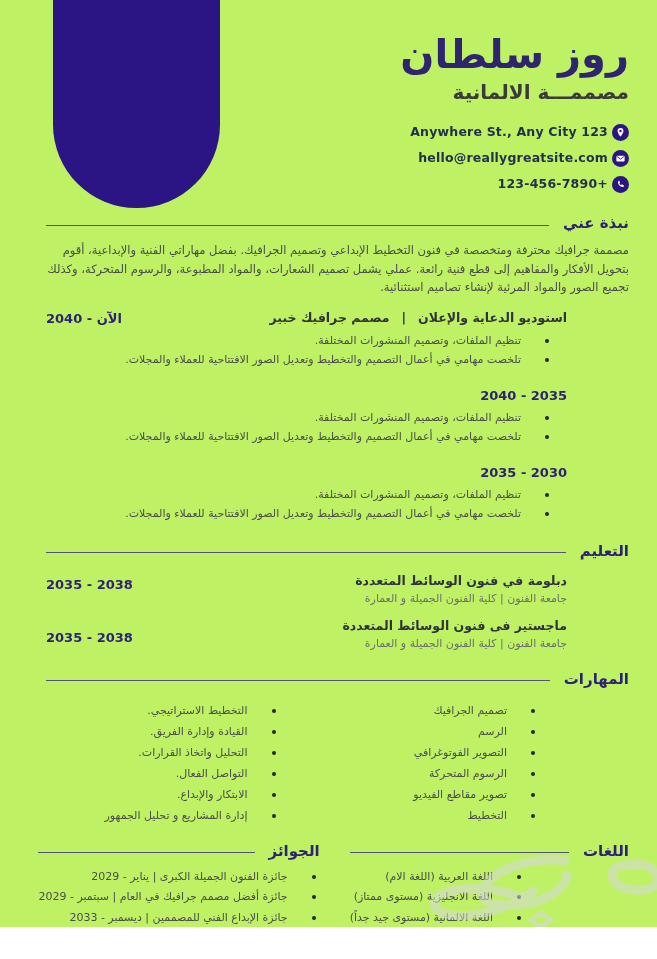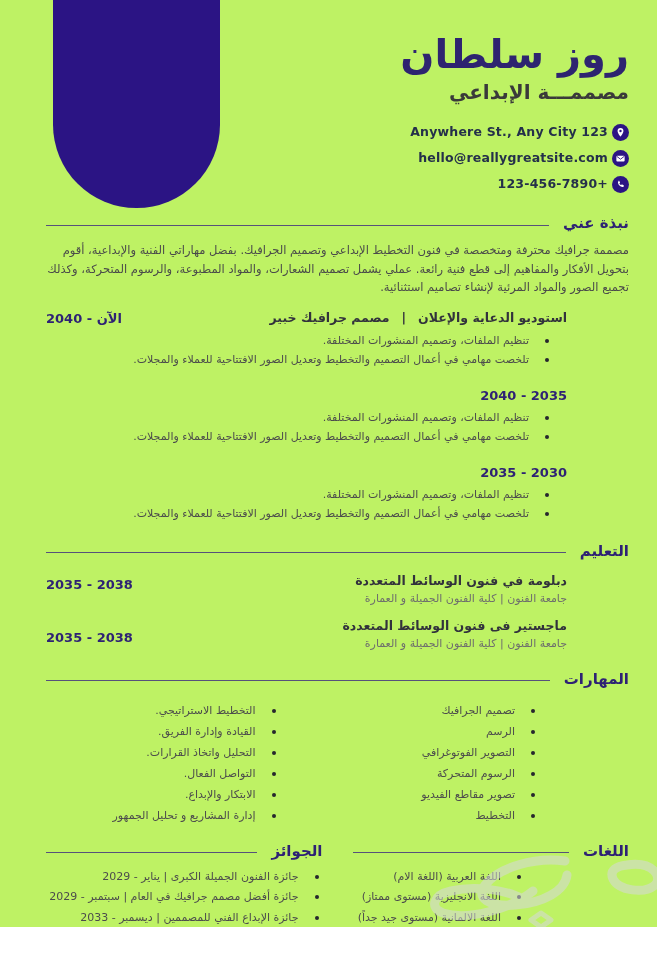--- a/index.html
+++ b/index.html
@@ -69,21 +69,21 @@
   }
   .xp-title{font-size:12.5px;font-weight:700;color:#32323c;}
   .xp-title .sep{padding:0 12px;font-weight:700;color:#32323c;}
   .date{
     font-size:13px;font-weight:700;color:#2e2274;white-space:nowrap;
     margin-top:1px;
     text-align:center;
   }
   .blts{margin-top:7px;}
   .blt{
-    display:flex;gap:16px;align-items:flex-start;
+    display:flex;gap:24px;align-items:flex-start;
     padding-right:80px;margin-top:4px;
     font-size:11px;line-height:15.5px;color:#4c4c4c;
   }
   .dot{
     width:4px;height:4px;border-radius:50%;background:#26262e;
     flex:0 0 auto;margin-top:6px;
   }
 
   
   .edu-section{margin-top:20px;}
@@ -121,21 +121,21 @@
 <body>
 
 <div class="page">
 
   <div class="hero-shape"></div>
 
   <div class="content">
 
     <div>
       <div class="name">روز سلطان</div>
-      <div class="subtitle">مصممـــة الإبداعي</div>
+      <div class="subtitle">مصممـــة الالمانية</div>
 
       <div class="contacts">
         <div class="contact-row">
           <span class="icon-circle">
             <svg width="11" height="11" viewBox="0 0 16 16">
                 <path fill="#ffffff" d="M8 1.5a4.3 4.3 0 0 0-4.3 4.3c0 3.2 4.3 8.2 4.3 8.2s4.3-5 4.3-8.2A4.3 4.3 0 0 0 8 1.5zm0 6a1.7 1.7 0 1 1 0-3.4 1.7 1.7 0 0 1 0 3.4z"></path>
               </svg>
           </span>
           <span class="txt" dir="ltr">Anywhere St., Any City 123</span>
         </div>

